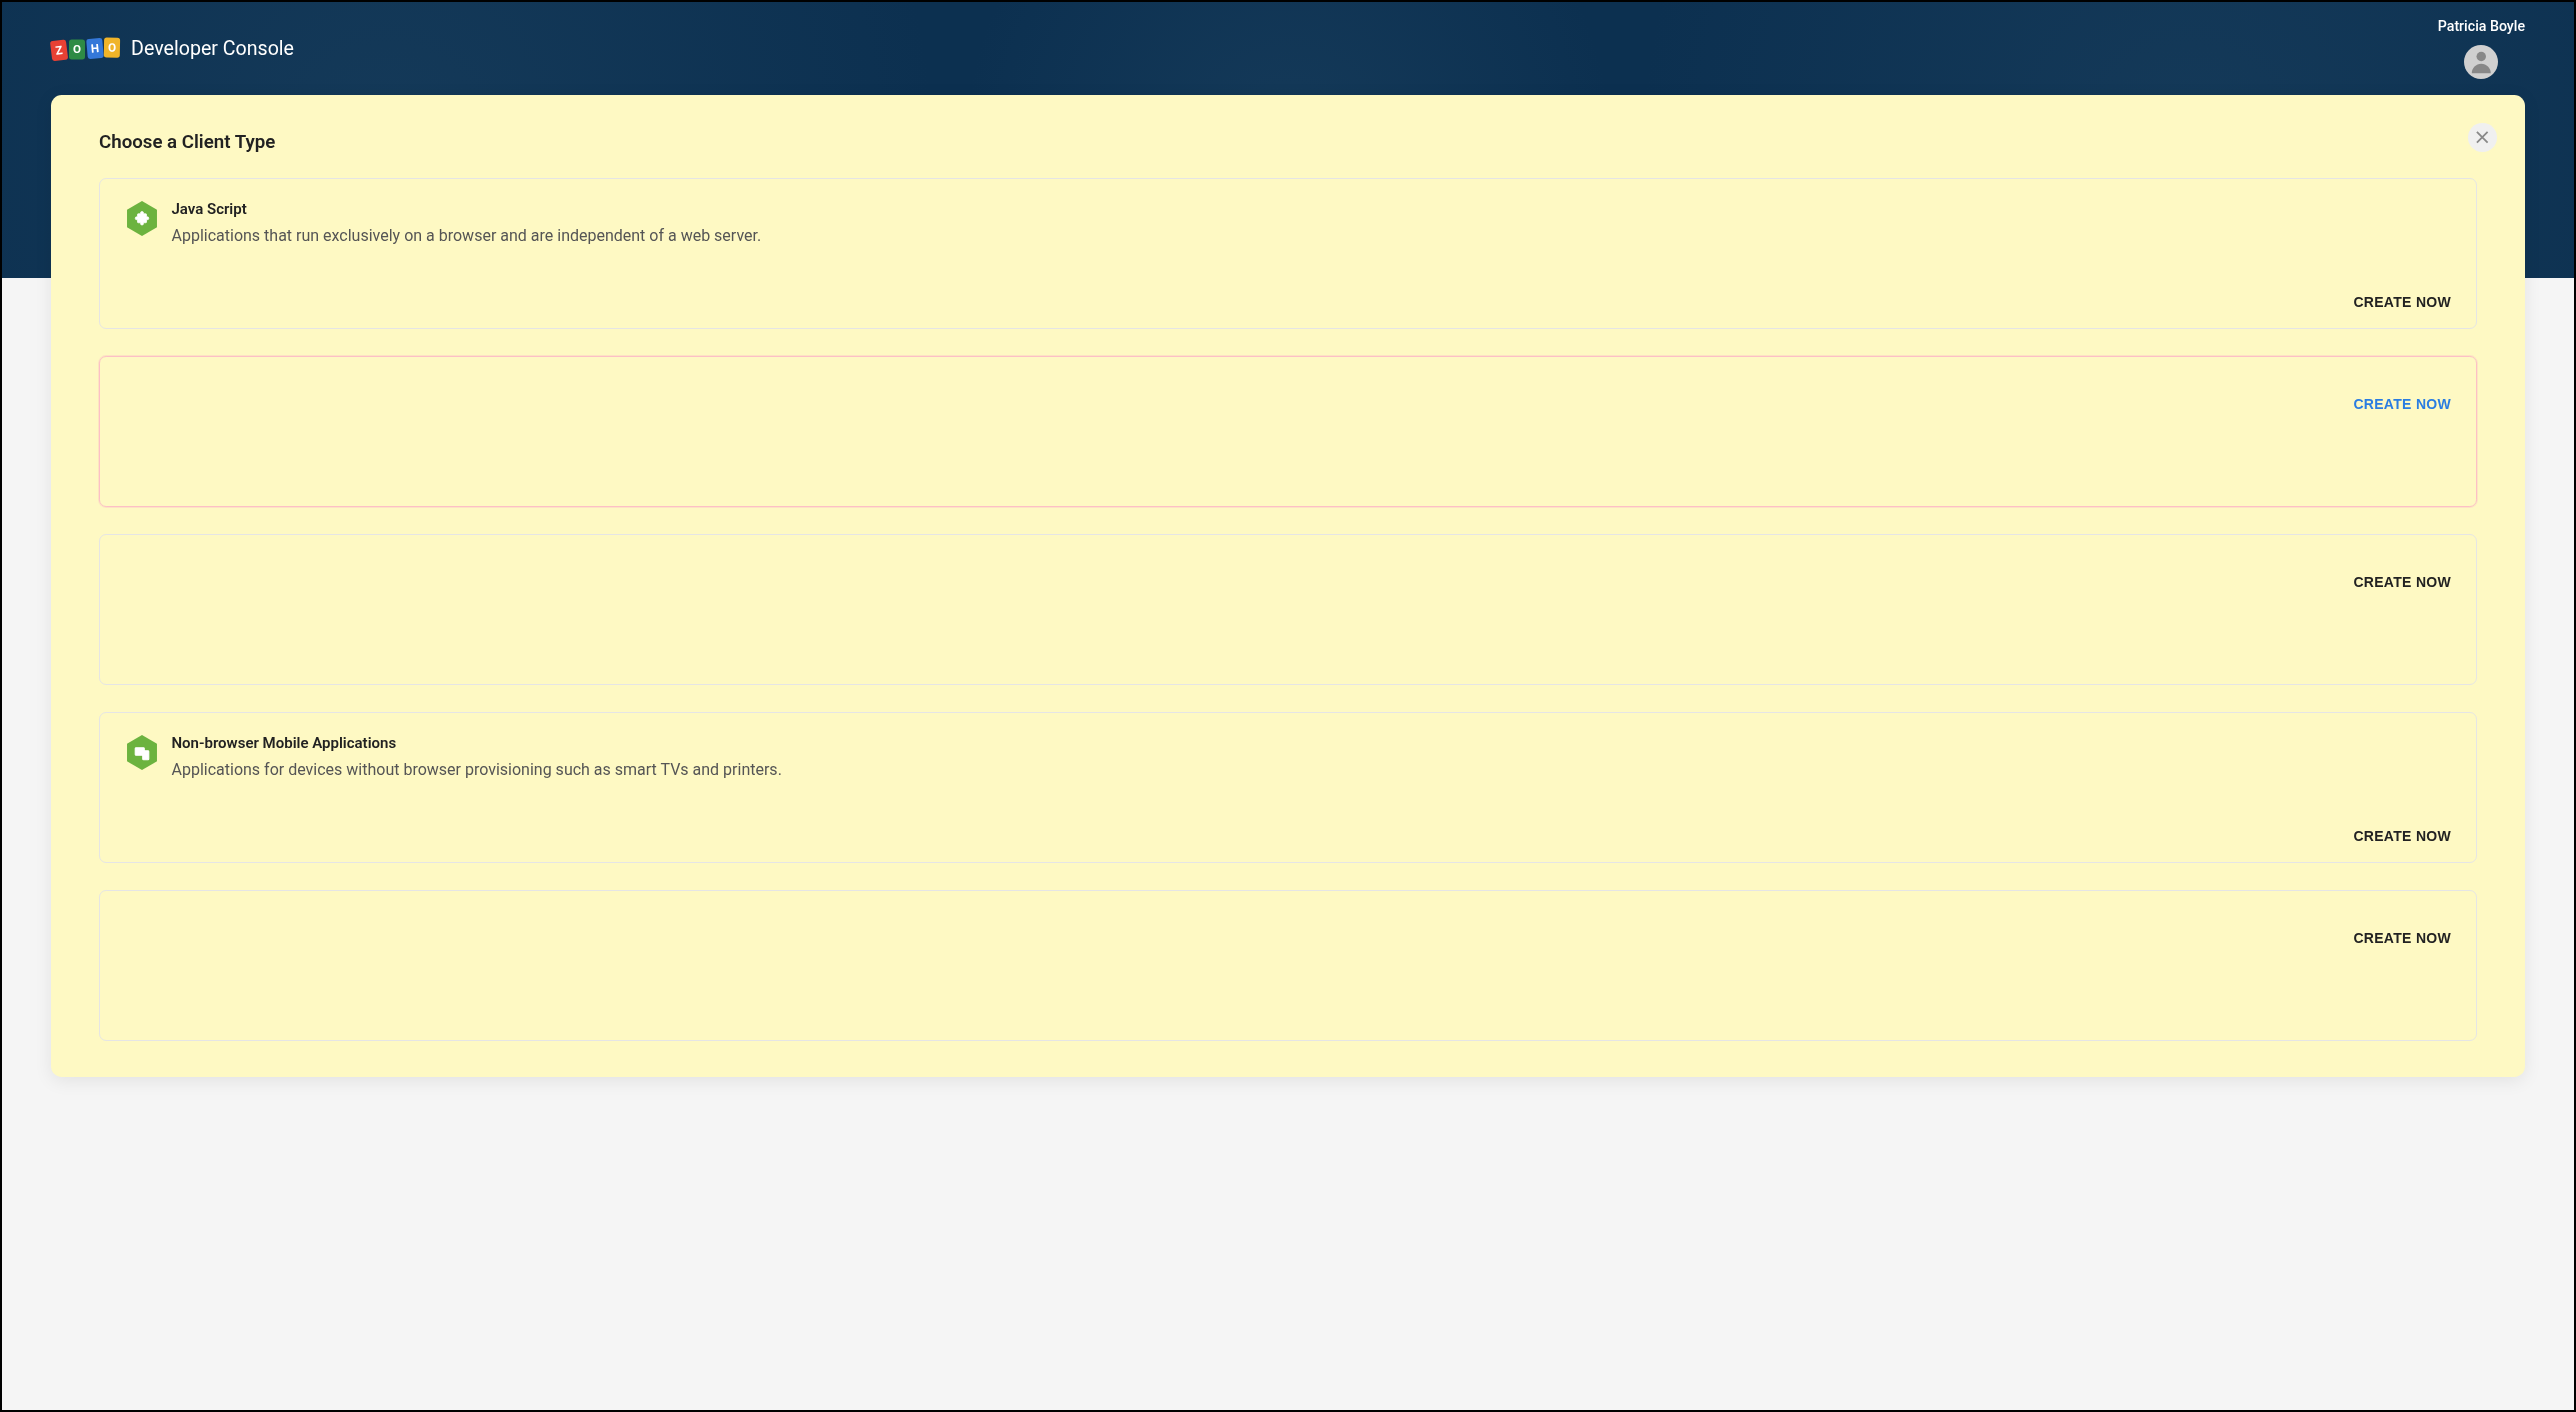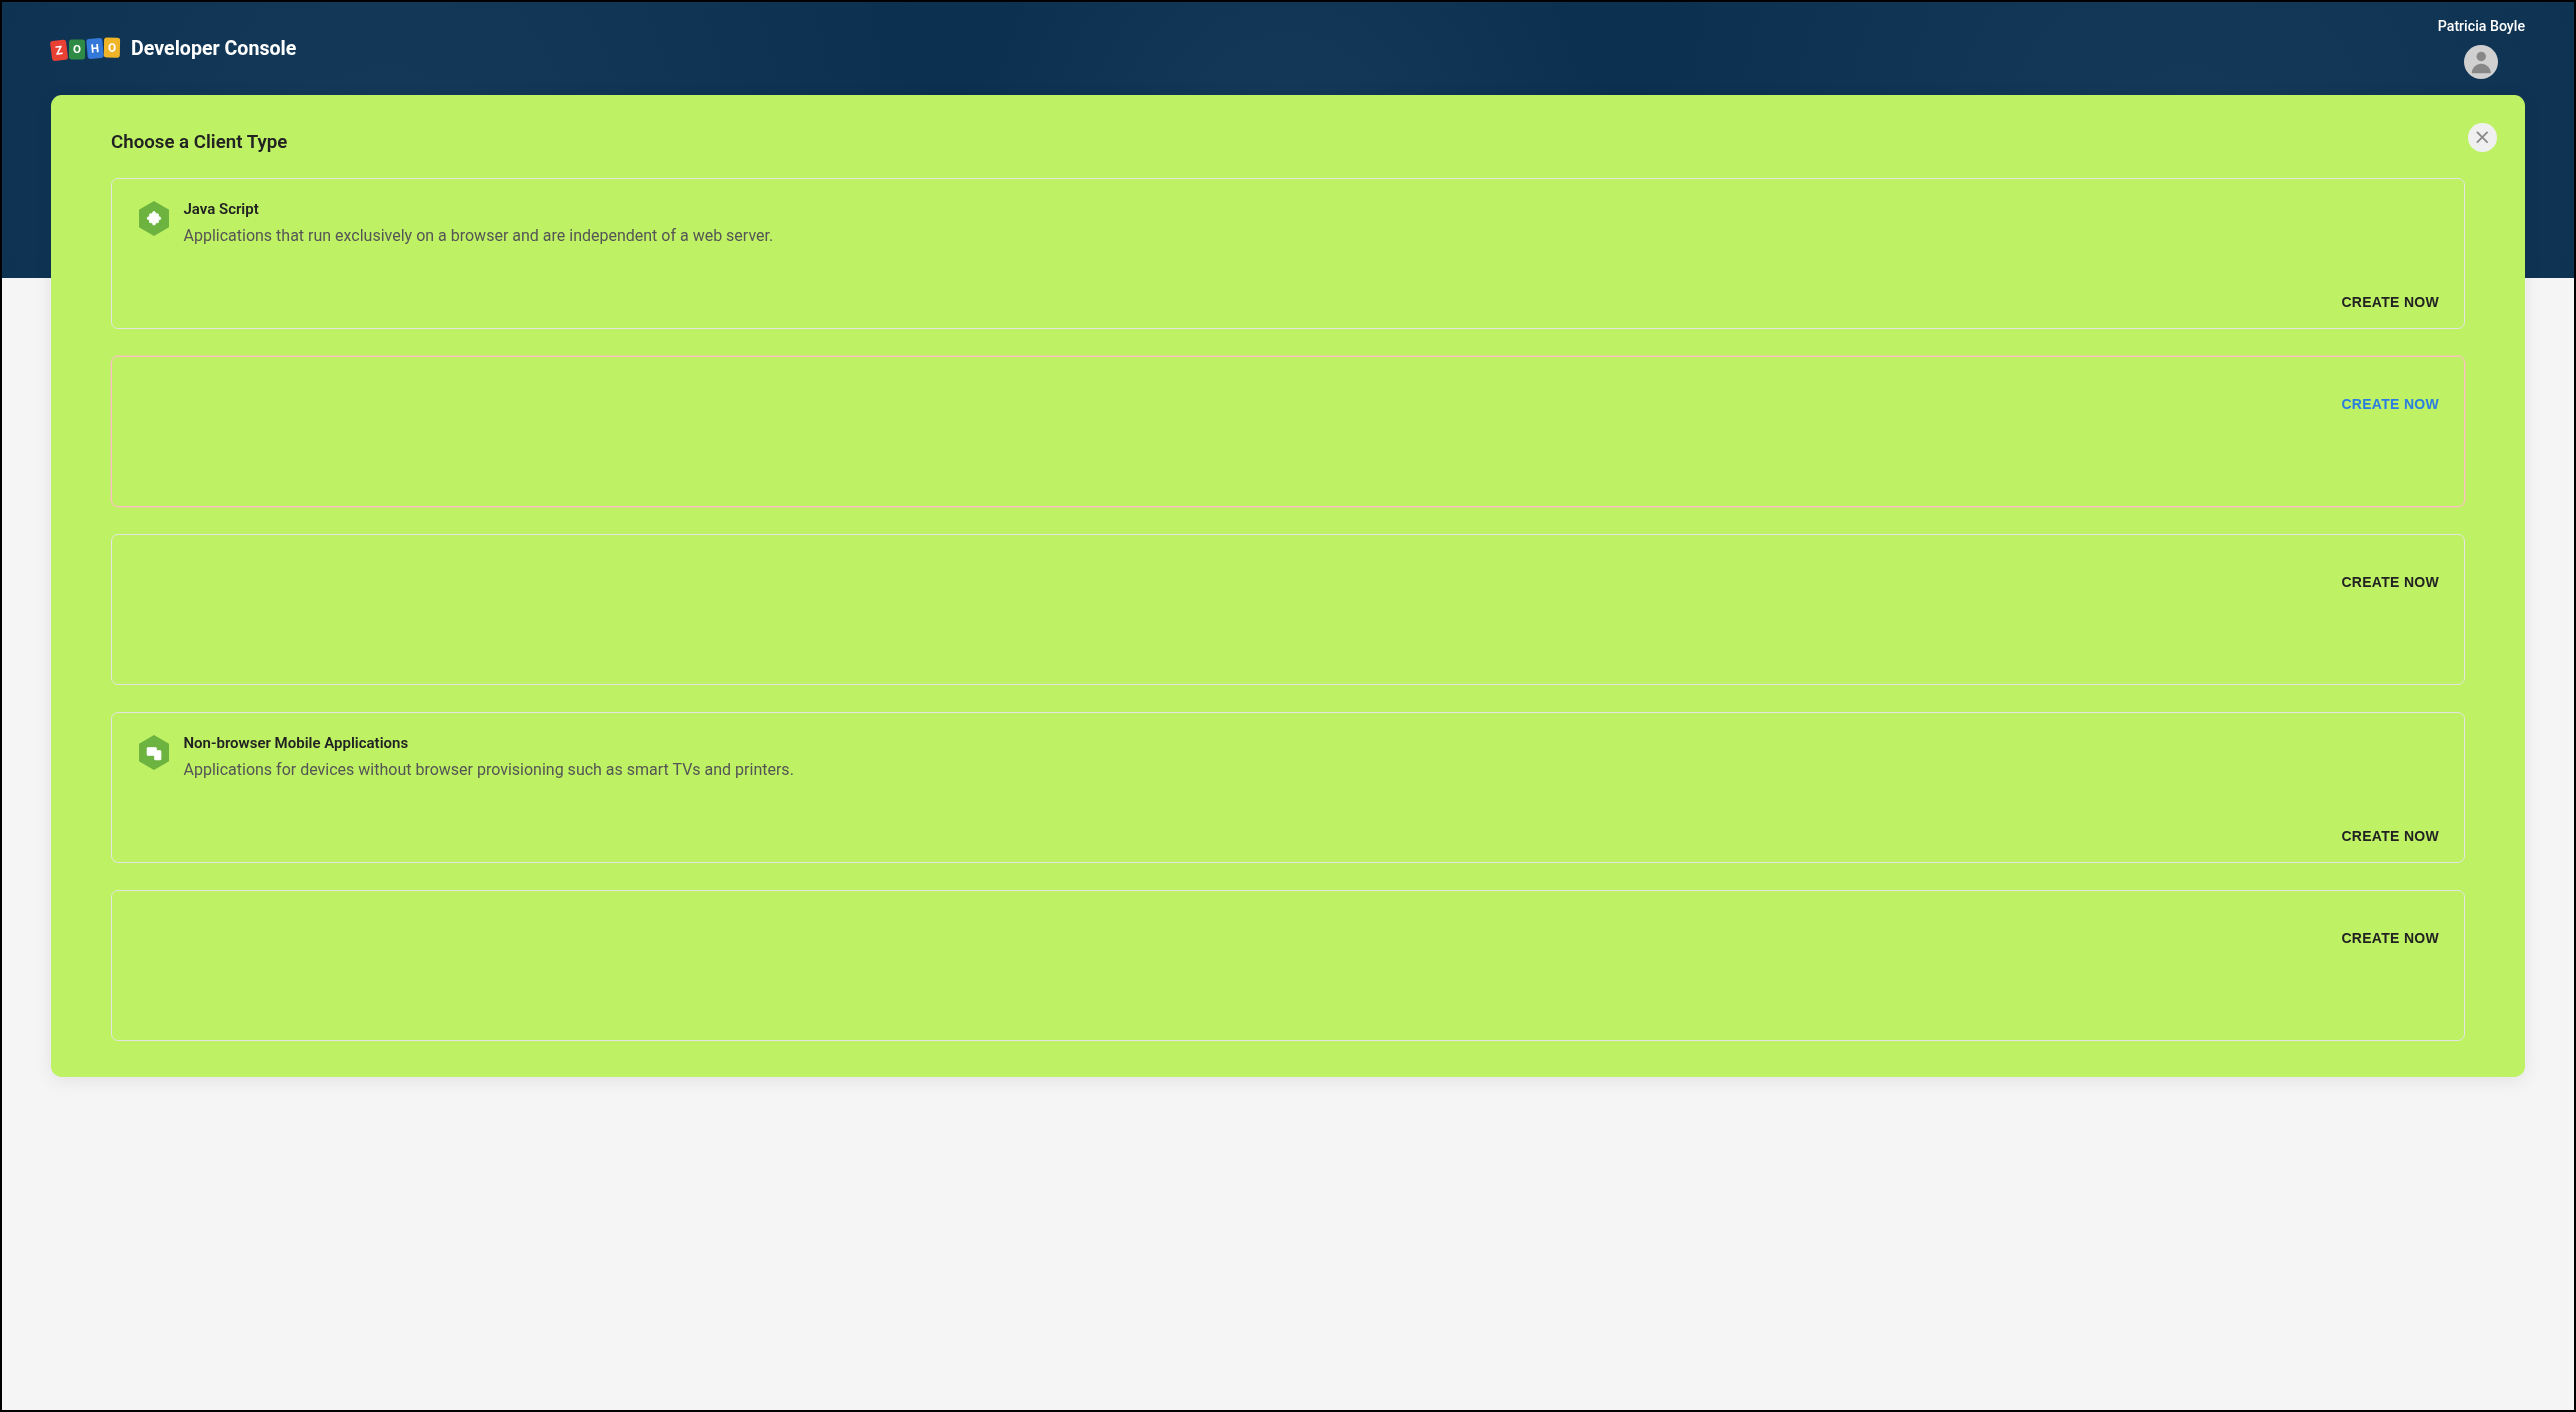--- a/index.html
+++ b/index.html
@@ -78,21 +78,21 @@
     }
     
     .logo-z { background: #e84134; transform: rotate(-4deg); }
     .logo-o1 { background: #2e8b45; transform: rotate(3deg); }
     .logo-h { background: #3478d9; transform: rotate(-2deg); }
     .logo-o2 { background: #f0b429; transform: rotate(4deg); }
     
     .app-title {
       color: white;
       font-size: 19.6px;
-      font-weight: 700;
+      font-weight: 400;
     }
     
     .user-section {
       display: flex;
       align-items: center;
       gap: 10.7px;
       flex-direction: column;
     }
     
     .user-name {
@@ -114,24 +114,24 @@
     .avatar svg {
       width: 28.5px;
       height: 28.5px;
       fill: #888;
     }
     
     .content-panel {
       position: relative;
       z-index: 1;
       margin: 0 49px;
-      background: #bef264;
+      background: #fef9c3;
       border-radius: 10.7px;
       box-shadow: 0 3.6px 18px rgba(0,0,0,0.08);
-      padding: 36px 60px;
+      padding: 36px 48px;
       min-height: 605px;
     }
     
     .page-title {
       font-size: 18.7px;
       font-weight: 600;
       color: #222;
       margin-bottom: 25px;
     }
     

